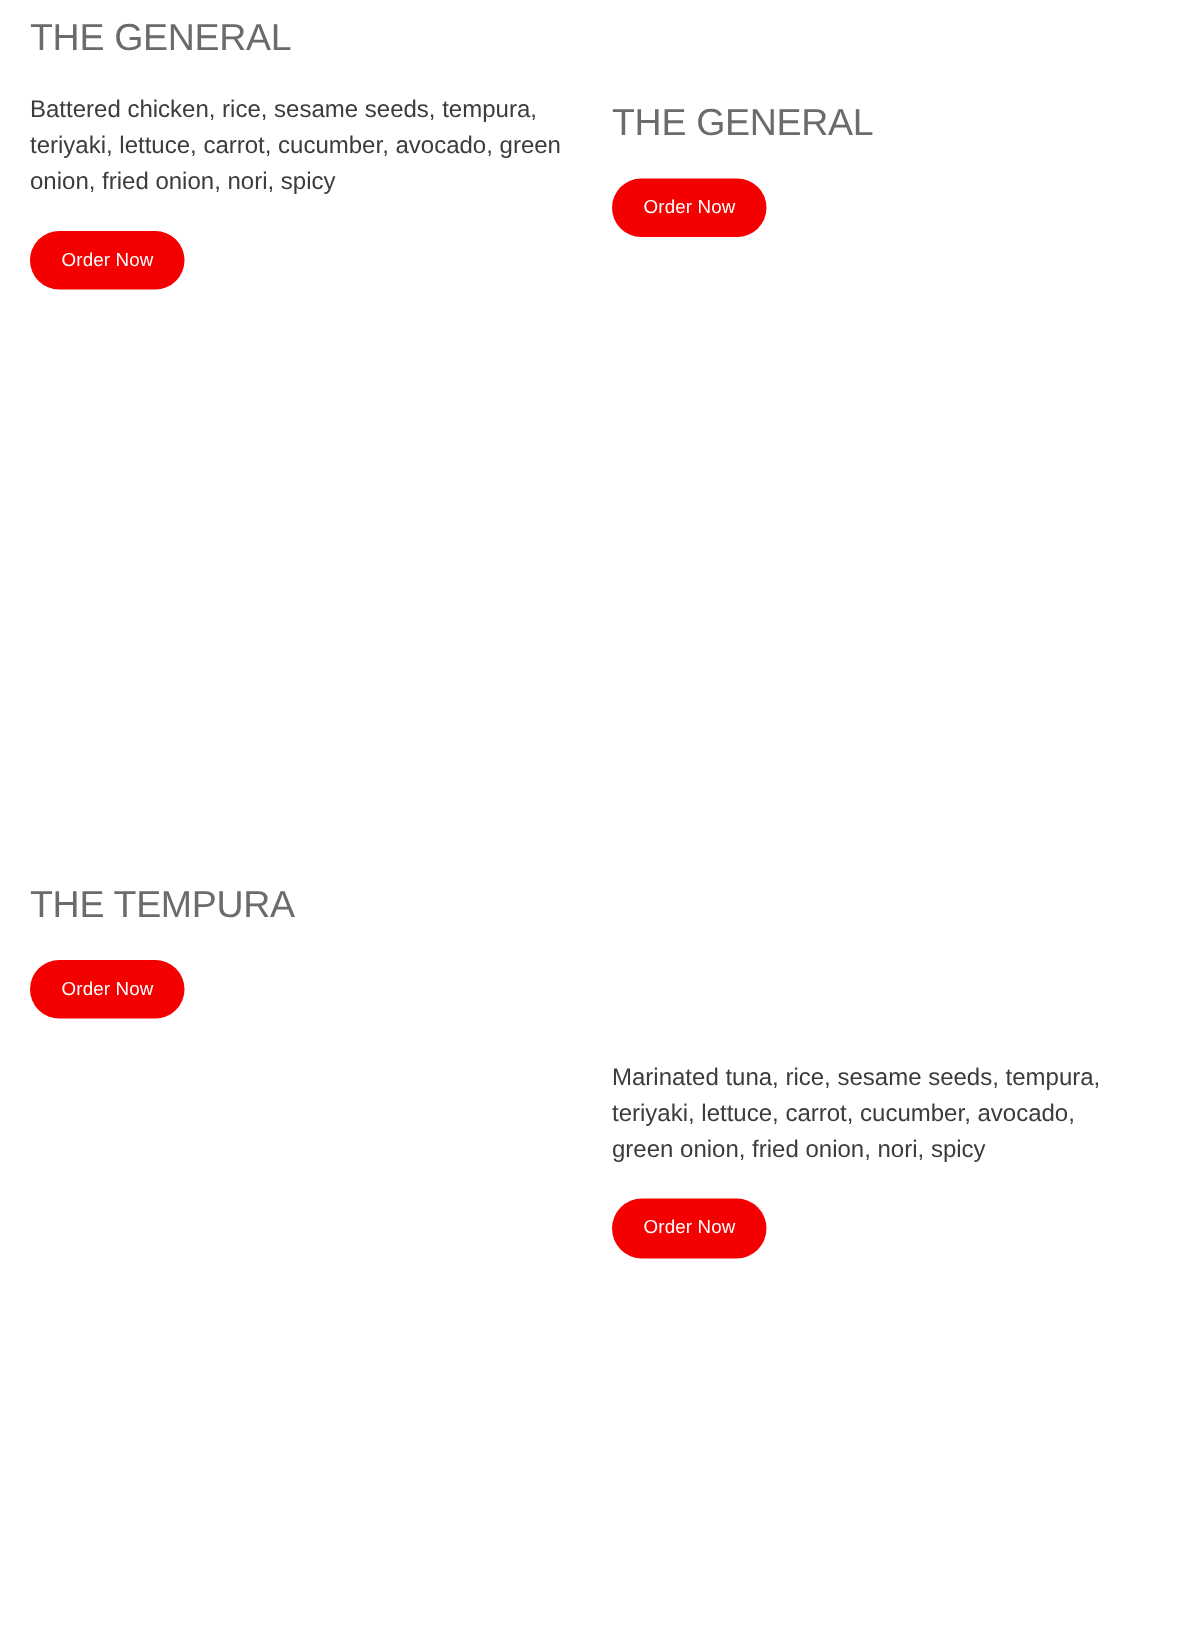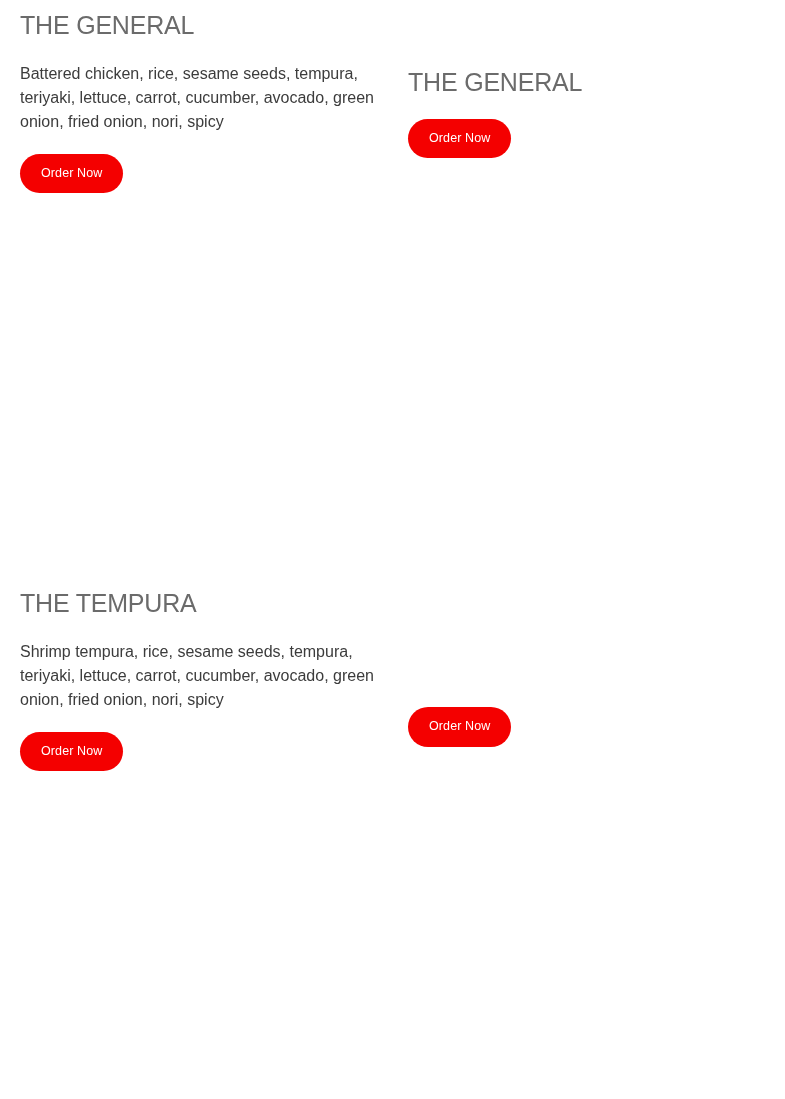--- a/index.html
+++ b/index.html
@@ -70,21 +70,21 @@
     <button class="order-btn">Order Now</button>
   </div>
 
   <div class="menu-item w-monster pos-monster">
     <h2 class="item-title">THE GENERAL</h2>
     <button class="order-btn">Order Now</button>
   </div>
 
   <div class="menu-item pos-tempura">
     <h2 class="item-title">THE TEMPURA</h2>
-    <p class="item-desc">Shrimp tempura, rice, sesame seeds, tempura, teriyaki, lettuce, carrot, cucumber, avocado, green onion, fried onion, nori, spicy</p>
     <button class="order-btn">Order Now</button>
   </div>
 
   <div class="menu-item w-tuna pos-tuna">
+    <p class="item-desc">Marinated tuna, rice, sesame seeds, tempura, teriyaki, lettuce, carrot, cucumber, avocado, green onion, fried onion, nori, spicy</p>
     <button class="order-btn">Order Now</button>
   </div>
 
 </div>
 
 </body></html>

